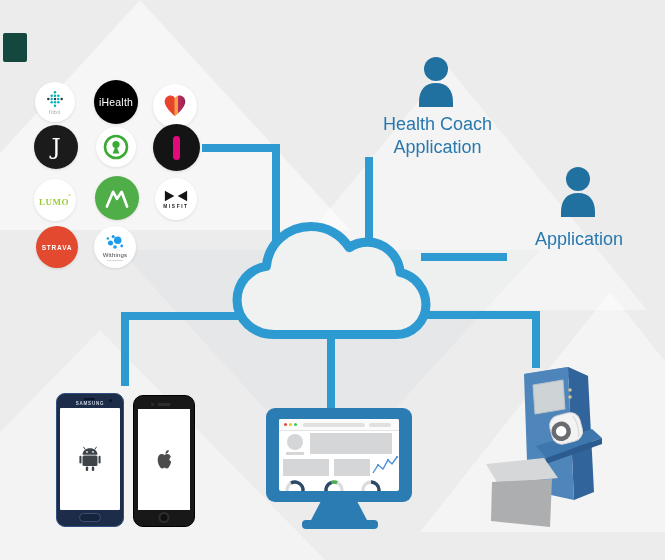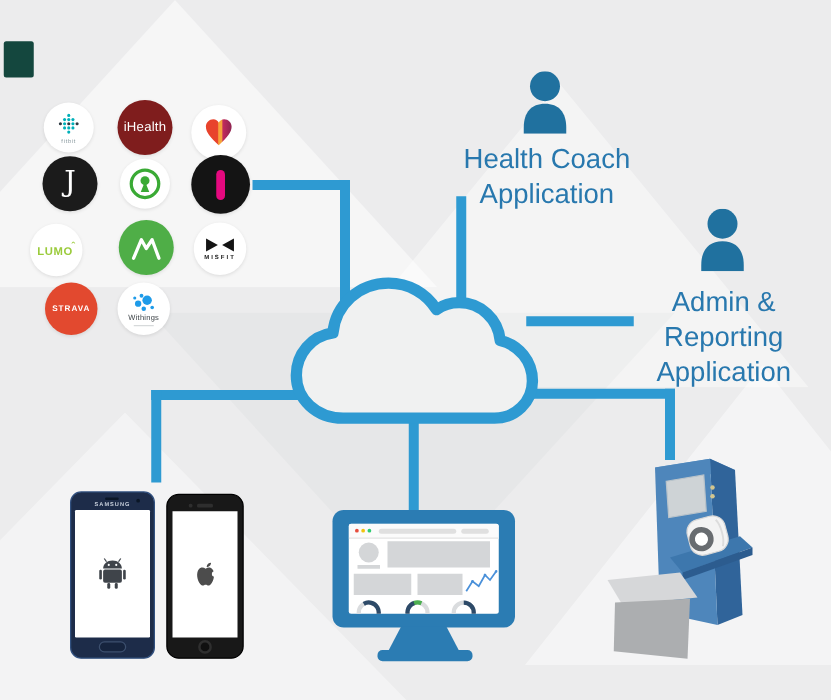--- a/index.html
+++ b/index.html
@@ -21,21 +21,21 @@
   .cloud{position:absolute;left:230px;top:212px;width:202px;height:134px;}
   .cloud-label{
     position:absolute;left:230px;top:281px;width:202px;text-align:center;
     font-size:21px;color:#2A7CB4;letter-spacing:.3px;
   }
 
   
   .actor{position:absolute;}
   .actor-label{
     position:absolute;text-align:center;color:#2878AE;
-    font-size:22px;line-height:1.28;
+    font-size:18px;line-height:1.28;
   }
 
   
   .app{
     position:absolute;border-radius:50%;background:#fff;
     box-shadow:0 1px 3px rgba(0,0,0,.10);
     display:flex;flex-direction:column;align-items:center;justify-content:center;
   }
   .app .sub{font-size:4.5px;color:#8b9aa0;letter-spacing:.6px;margin-top:1px;}
 
@@ -115,21 +115,20 @@
   <div class="actor-label" style="left:360px;top:113px;width:155px;">
     <div>Health Coach</div>
     <div>Application</div>
   </div>
 
   <svg class="actor" style="left:557px;top:167px;" width="42" height="50" viewBox="0 0 42 50">
     <circle cx="21" cy="12" r="12" fill="#20719F"></circle>
     <path d="M21 26 C10 26 4 33 4 45 L4 50 L38 50 L38 45 C38 33 32 26 21 26 Z" fill="#20719F"></path>
   </svg>
   <div class="actor-label" style="left:495px;top:228px;width:168px;">
-    <div>Admin &amp; Reporting</div>
     <div>Application</div>
   </div>
 
   <div class="app" style="left:35px;top:82px;width:40px;height:40px;">
     <svg width="26" height="20" viewBox="0 0 30 24">
       <g fill="#00B0B9">
         <circle cx="15" cy="4" r="1.5"></circle>
           <circle cx="11" cy="8" r="1.5"></circle>
           <circle cx="15" cy="8" r="1.5"></circle>
           <circle cx="19" cy="8" r="1.5"></circle>
@@ -140,21 +139,21 @@
           <circle cx="23" cy="12" r="1.5" fill="#2e3a42"></circle>
         <circle cx="11" cy="16" r="1.5"></circle>
           <circle cx="15" cy="16" r="1.5"></circle>
           <circle cx="19" cy="16" r="1.5"></circle>
         <circle cx="15" cy="20" r="1.5"></circle>
       </g>
     </svg>
     <div class="sub">fitbit</div>
   </div>
 
-  <div class="app" style="left: 94px; top: 80px; width: 44px; height: 44px; background-color: #7f1d1d;">
+  <div class="app" style="left: 94px; top: 80px; width: 44px; height: 44px; background-color: #000000;">
     <div class="ihealth-t">iHealth</div>
   </div>
 
   <div class="app" style="left:153px;top:84px;width:44px;height:44px;">
     <svg width="26" height="24" viewBox="0 0 24 22">
       <defs>
         <linearGradient id="hg" x1="0" y1="0" x2="1" y2="0">
           <stop offset="0" stop-color="#E8432C"></stop>
             <stop offset=".45" stop-color="#E8432C"></stop>
           <stop offset=".5" stop-color="#F5A33B"></stop>
@@ -176,21 +175,21 @@
       <circle cx="13" cy="13" r="11" fill="none" stroke="#3AAA35" stroke-width="2.6"></circle>
       <circle cx="13" cy="10.5" r="3.6" fill="#3AAA35"></circle>
       <path d="M13 11 L9.6 19.5 L16.4 19.5 Z" fill="#3AAA35"></path>
     </svg>
   </div>
 
   <div class="app" style="left: 153px; top: 124px; width: 47px; height: 47px; background-color: rgb(20, 20, 20);">
     <div class="ibar" style="background-color: rgb(229, 9, 127);"></div>
   </div>
 
-  <div class="app" style="left:24px;top:179px;width:42px;height:42px;">
+  <div class="app" style="left:34px;top:179px;width:42px;height:42px;font-family:Liberation Serif, serif;">
     <div>
       <span class="lumo-t">LUMO</span><span class="lumo-caret">ˆ</span>
     </div>
   </div>
 
   <div class="app" style="left: 95px; top: 176px; width: 44px; height: 44px; background-color: rgb(79, 174, 71);">
     <svg width="30" height="28" viewBox="0 0 38 36">
       <polyline points="6,29 14,10 19,19 25,10 32,29" fill="none" stroke="#ffffff" stroke-width="3.4" stroke-linejoin="round" stroke-linecap="round"></polyline>
     </svg>
   </div>

